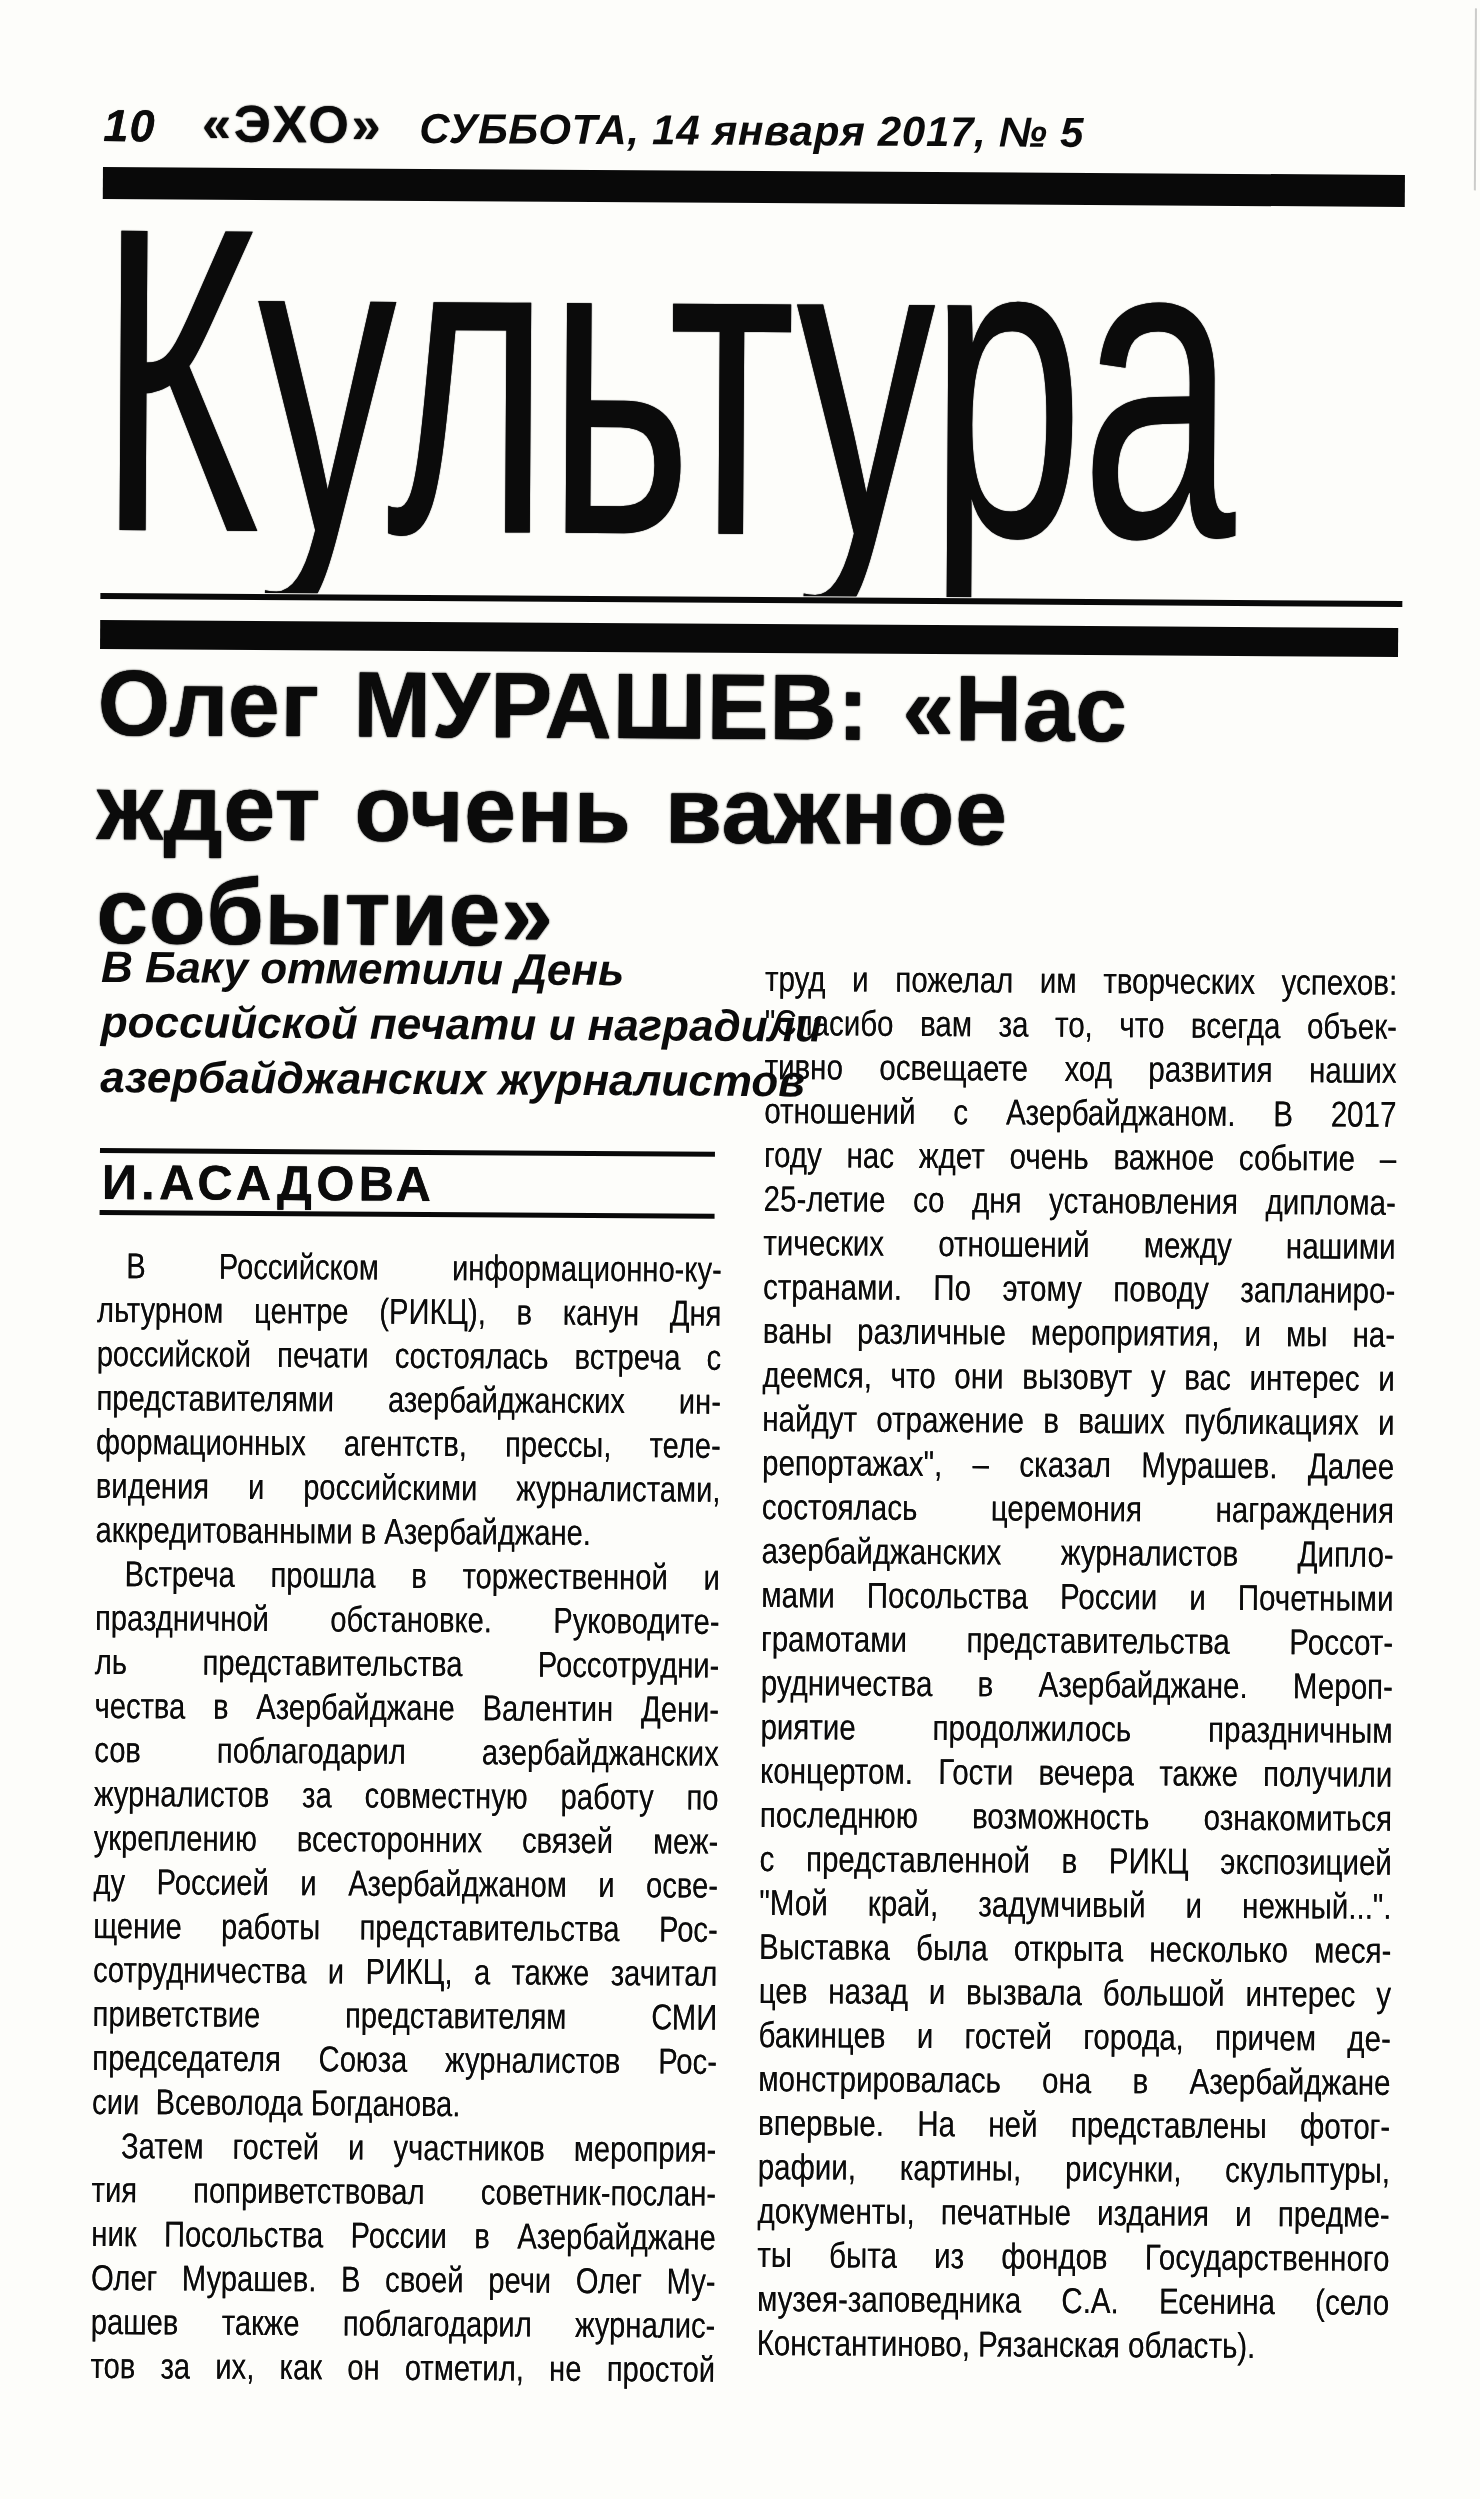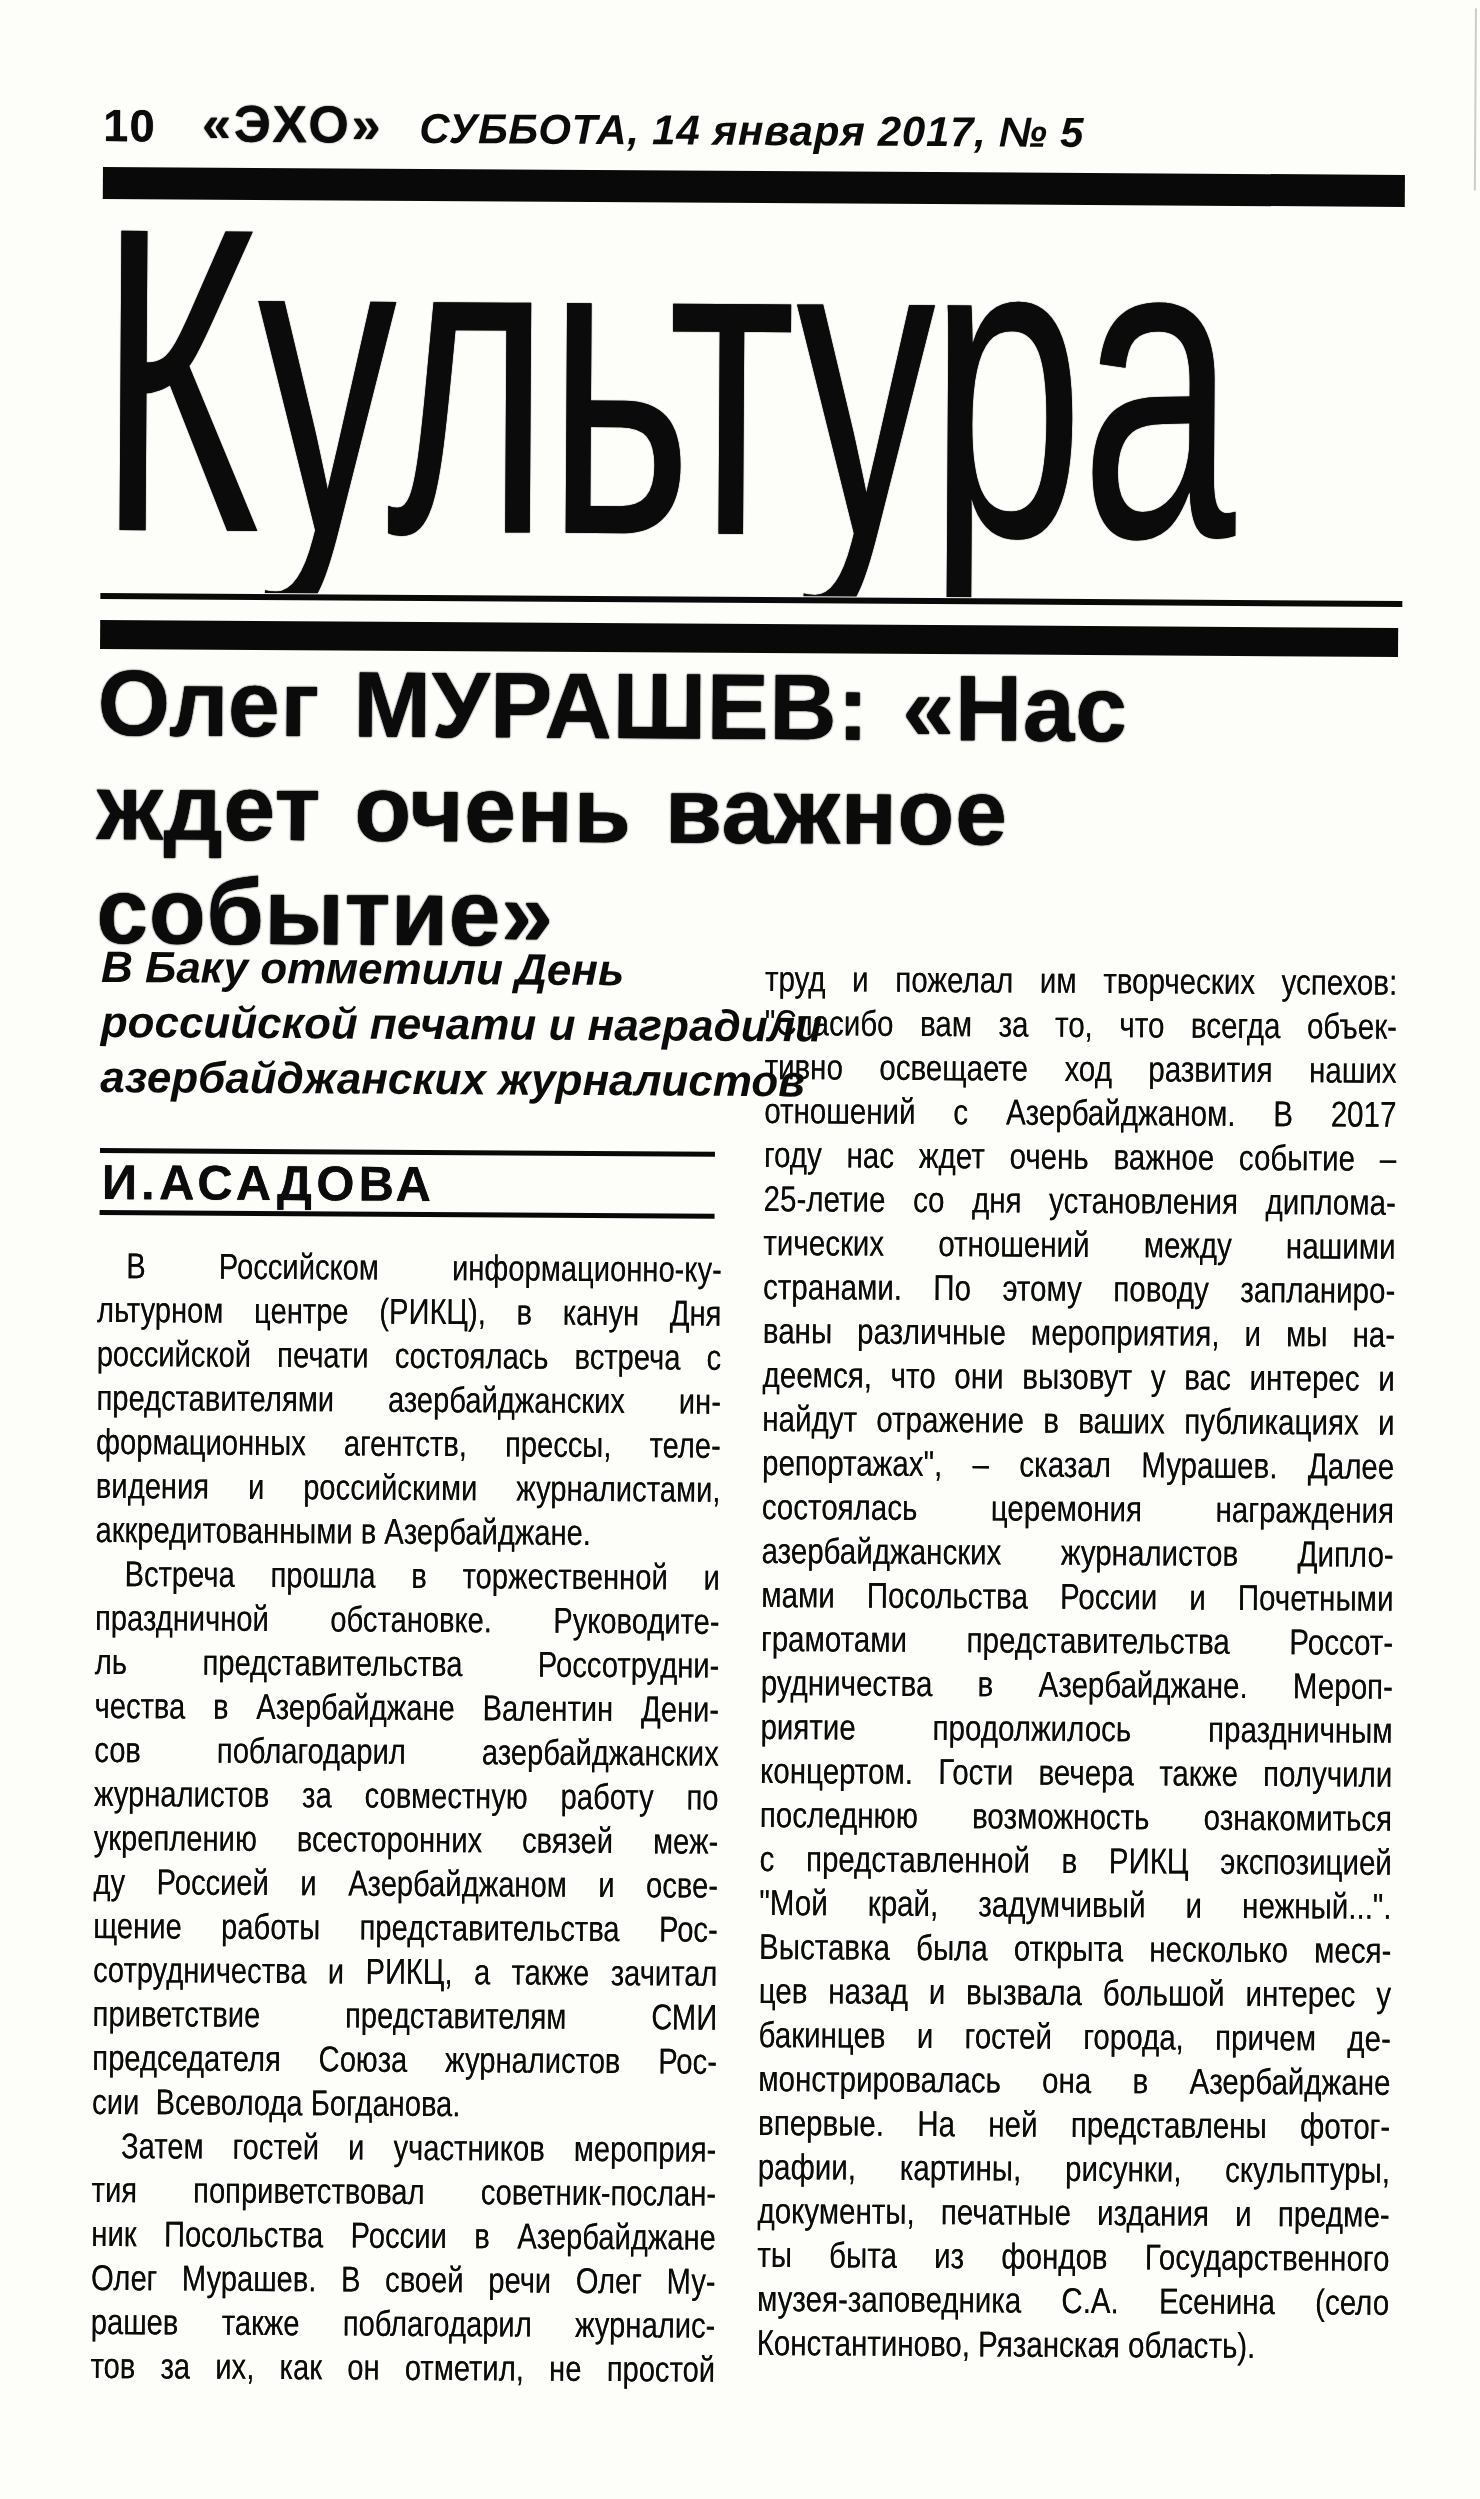--- a/index.html
+++ b/index.html
@@ -19,20 +19,21 @@
   }
   
   .masthead {
     position:absolute; top:93px; left:104px;
     display:flex; align-items:baseline;
     white-space:nowrap;
   }
   .page-num {
     font-size:45px; font-weight:bold; letter-spacing:1.4px;
     text-shadow:0 0 0.7px #000;
+    font-style:italic;
   }
   .masthead-title {
     margin-left:46px;
     font-size:52px; font-weight:bold; letter-spacing:2.8px;
     text-shadow:0 0 1.4px #000;
   }
   .dateline {
     margin-left:36px;
     font-size:42px; font-weight:bold; font-style:italic;
     letter-spacing:0.7px;

